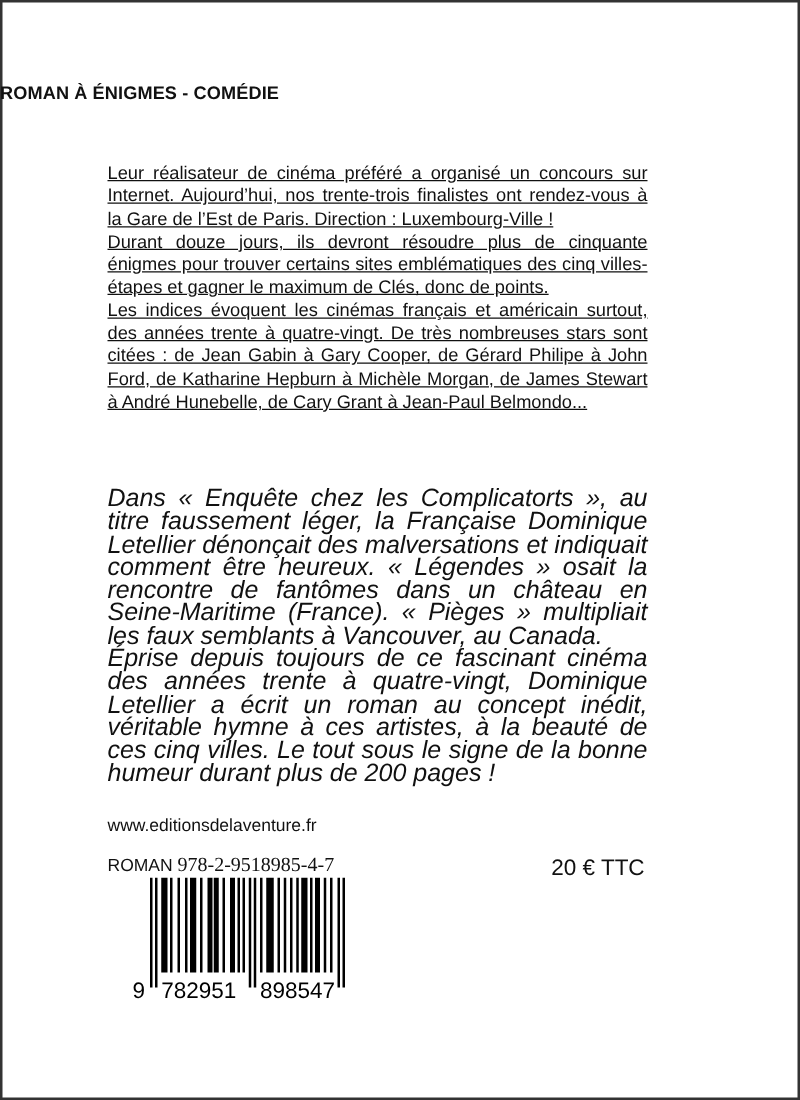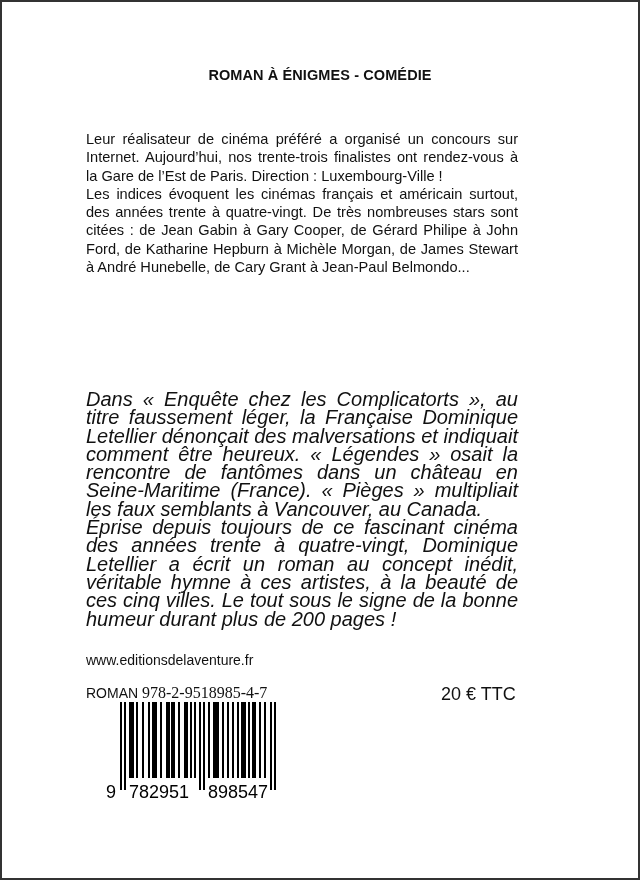--- a/index.html
+++ b/index.html
@@ -1,43 +1,44 @@
 <!DOCTYPE html>
 <html><head>
 <meta charset="utf-8">
 <style>
   html, body { margin:0; padding:0; background:#ffffff; }
   body { width:640px; height:880px; position:relative; overflow:hidden;
          font-family:"Liberation Sans", sans-serif; color:#111; }
   .frame { position:absolute; left:0; top:0; width:636px; height:876px;
            border:2px solid #333; box-sizing:content-box; }
-  .title { position:absolute; top:67px; left:0; width:640px; text-align:center;
+  .title { position:absolute; top:67px; left:0; width:640px; text-align:left;
            font-weight:bold; font-size:14.5px; letter-spacing:0.1px; }
   .blurb { position:absolute; left:86px; top:130px; width:432px;
-           font-size:14.6px; line-height:18.3px; text-align:justify; }
+           font-size:14.6px; line-height:18.3px; text-align:justify;text-decoration:underline; }
   .blurb p { margin:0; }
   .about { position:absolute; left:86px; top:390px; width:432px;
            font-size:20px; line-height:18.3px; text-align:justify; font-style:italic; }
   .about p { margin:0; }
   .about b { font-weight:bold; }
   .website { position:absolute; left:86px; top:652px; font-size:14px; }
   .isbn { position:absolute; left:86px; top:684px; font-size:14px; }
   .isbn .isbn-num { font-family:"Liberation Serif", serif; font-size:16px; }
   .price { position:absolute; left:441px; top:684px; font-size:18px; }
   .barcode { position:absolute; left:104px; top:702px; width:190px; height:100px; }
 </style>
 </head>
 <body>
 
 <div class="frame"></div>
 
 <div class="title">ROMAN À ÉNIGMES - COMÉDIE</div>
 
 <div class="blurb">
   <p>Leur réalisateur de cinéma préféré a organisé un concours sur Internet. Aujourd’hui, nos trente-trois finalistes ont rendez-vous à la Gare de l’Est de Paris. Direction : Luxembourg-Ville !</p>
+  <p>Durant douze jours, ils devront résoudre plus de cinquante énigmes pour trouver certains sites emblématiques des cinq villes-étapes et gagner le maximum de Clés, donc de points.</p>
   <p>Les indices évoquent les cinémas français et américain surtout, des années trente à quatre-vingt. De très nombreuses stars sont citées : de Jean Gabin à Gary Cooper, de Gérard Philipe à John Ford, de Katharine Hepburn à Michèle Morgan, de James Stewart à André Hunebelle, de Cary Grant à Jean-Paul Belmondo...</p>
 </div>
 
 <div class="about">
   <p>Dans « Enquête chez les Complicatorts », au titre faussement léger, la Française Dominique Letellier dénonçait des malversations et indiquait comment être heureux. « Légendes » osait la rencontre de fantômes dans un château en Seine-Maritime (France). « Pièges » multipliait les faux semblants à Vancouver, au Canada.</p>
   <p>Éprise depuis toujours de ce fascinant cinéma des années trente à quatre-vingt, Dominique Letellier a écrit un roman au concept inédit, véritable hymne à ces artistes, à la beauté de ces cinq villes. Le tout sous le signe de la bonne humeur durant plus de 200 pages !</p>
 </div>
 
 <div class="website">www.editionsdelaventure.fr</div>
 

